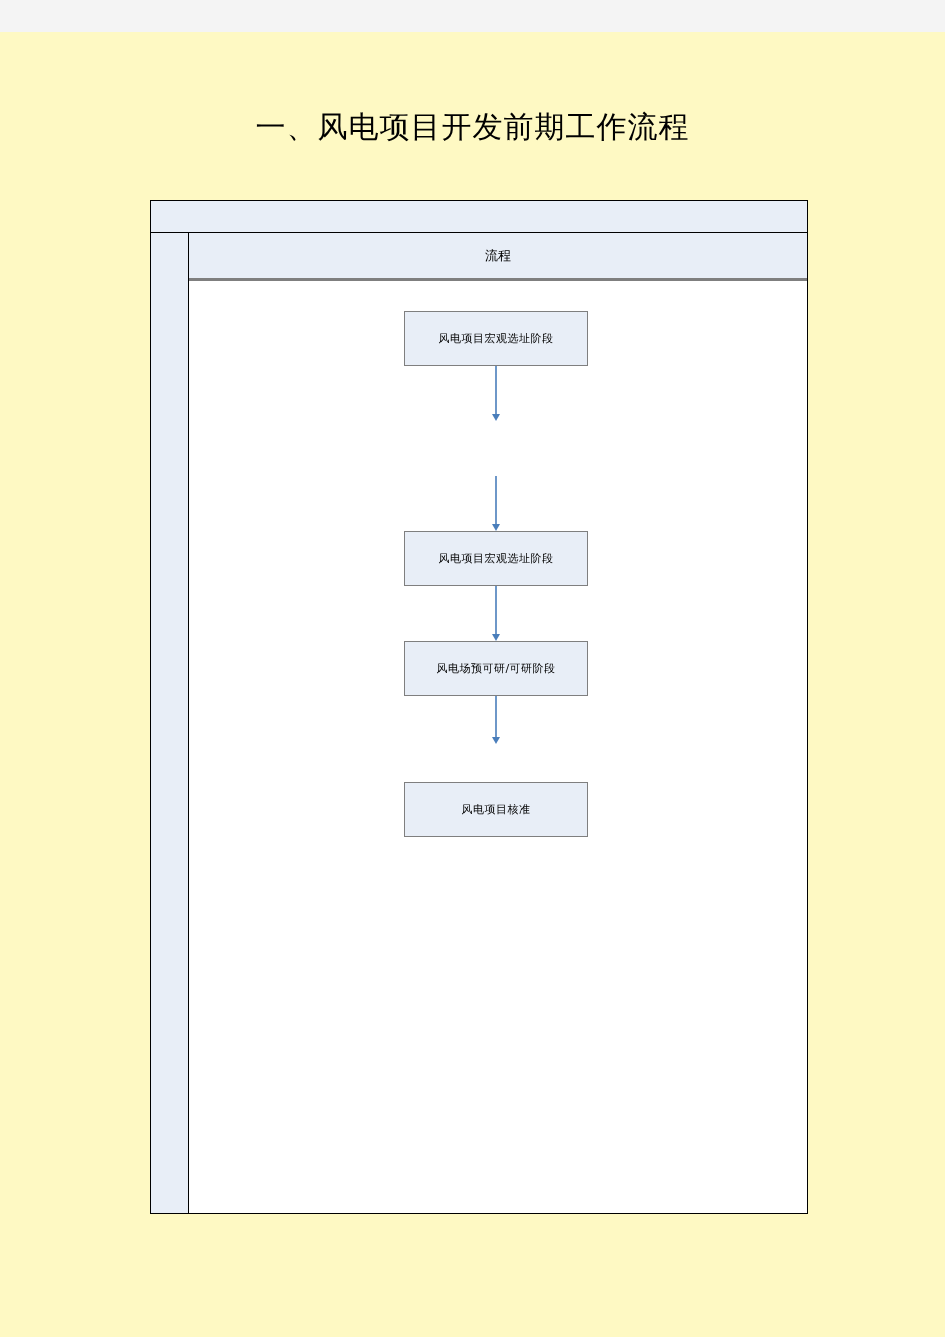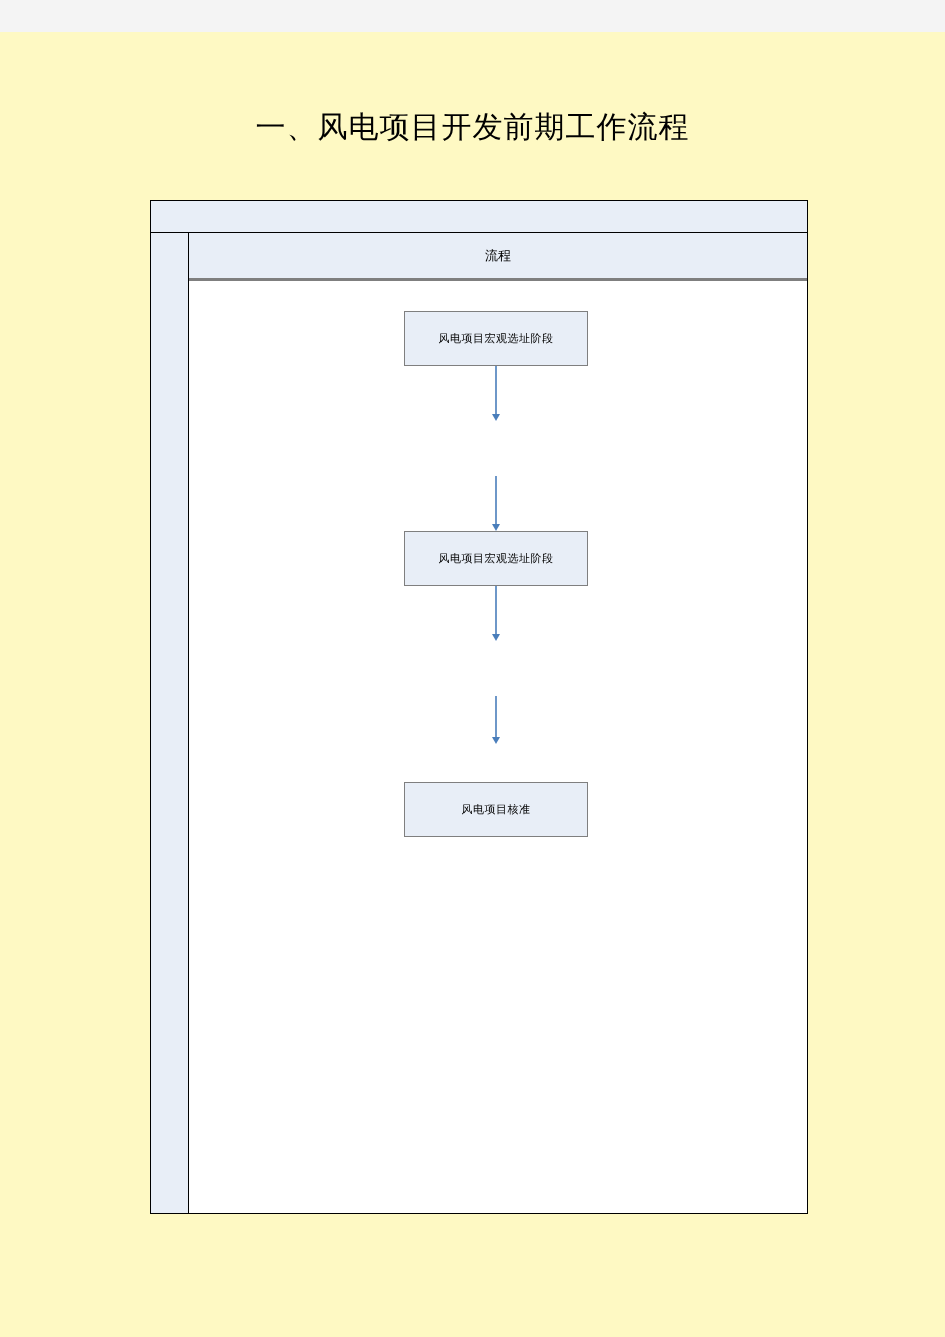--- a/index.html
+++ b/index.html
@@ -193,20 +193,23 @@
                 <line x1="6" y1="0" x2="6" y2="42" stroke="#4a7ebb" stroke-width="1.6"></line>
                 <polygon points="6,48 2,41 10,41" fill="#4a7ebb"></polygon>
               </svg>
             </div>
             <div class="flow-node" style="top: 30px; background: rgb(232, 238, 247); border-color: rgb(127, 127, 127);">
               <span>风电项目宏观选址阶段</span>
             </div>
             <div class="flow-node" style="top: 250px; background: rgb(232, 238, 247); border-color: rgb(127, 127, 127);">
               <span>风电项目宏观选址阶段</span>
             </div>
+            <div class="flow-node" style="top: 360px; background: rgb(232, 238, 247); border-color: rgb(127, 127, 127);">
+              <span>风电场预可研/可研阶段</span>
+            </div>
             <div class="flow-node" style="top: 463px; background: rgb(232, 238, 247); border-color: rgb(127, 127, 127); margin-top: 38px;">
               <span>风电项目核准</span>
             </div>
           </div>
       </div>
 
     </div>
   </div>
 </div>
 

